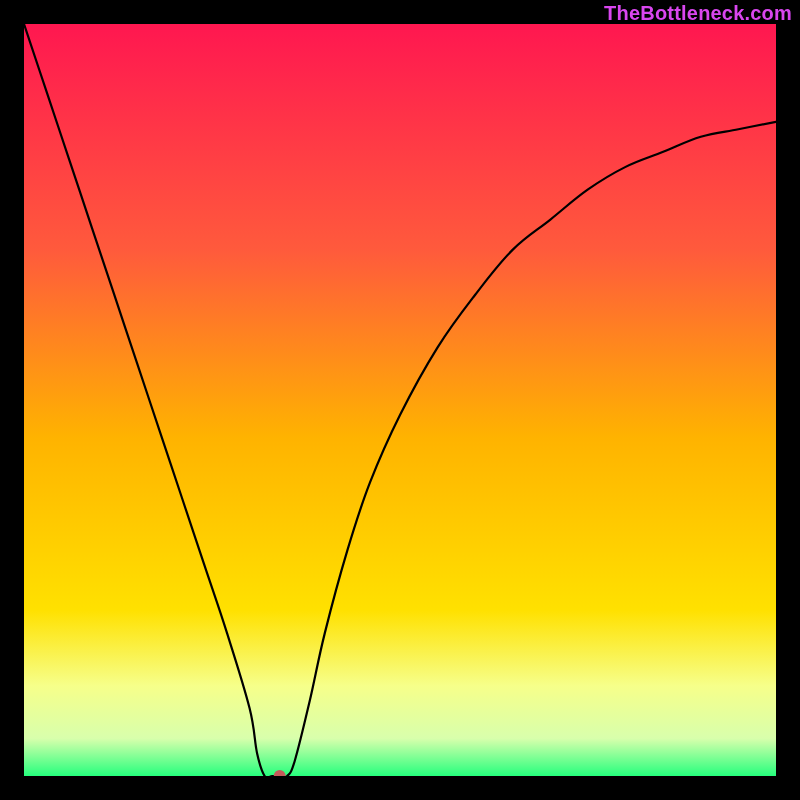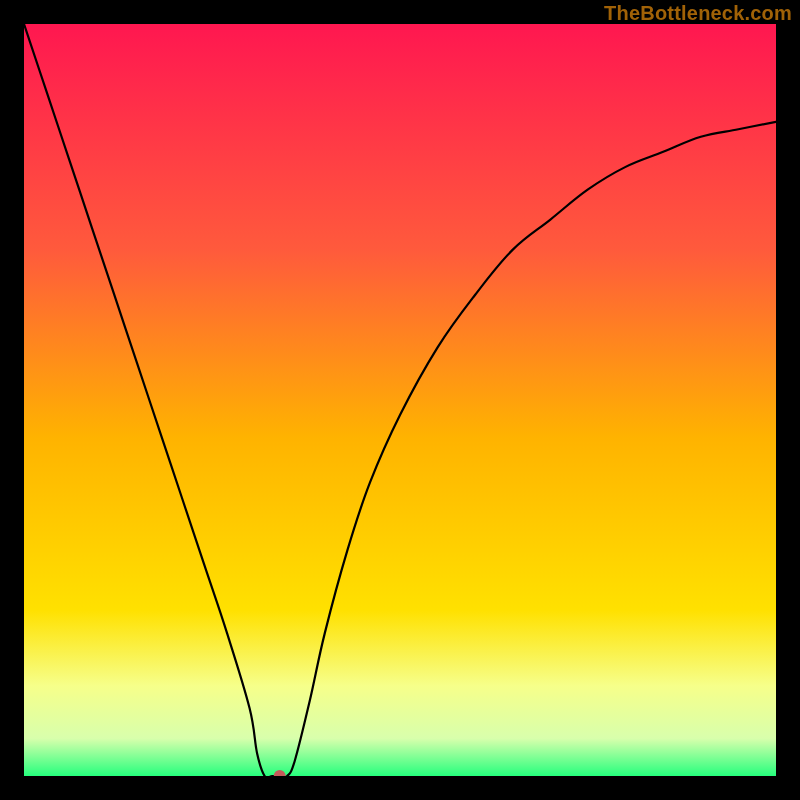--- a/index.html
+++ b/index.html
@@ -22,21 +22,21 @@
     left: 24px;
     top: 24px;
     width: 752px;
     height: 752px;
     overflow: hidden;
   }
   .watermark {
     position: absolute;
     top: 2px;
     right: 8px;
-    color: #a16207;
+    color: #d946ef;
     font-size: 20px;
     font-weight: 600;
     letter-spacing: 0.2px;
     user-select: none;
   }
 </style>
 </head>
 <body>
 
 <div class="frame">

